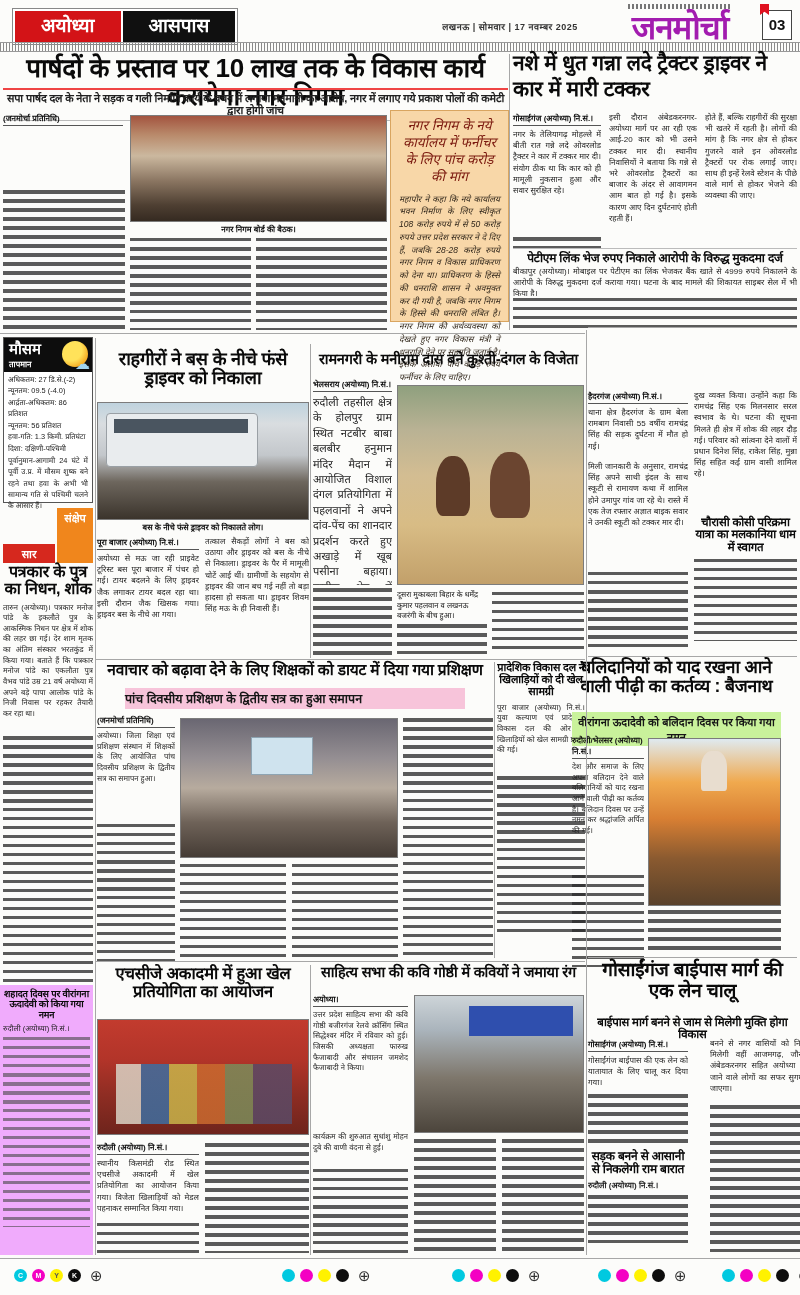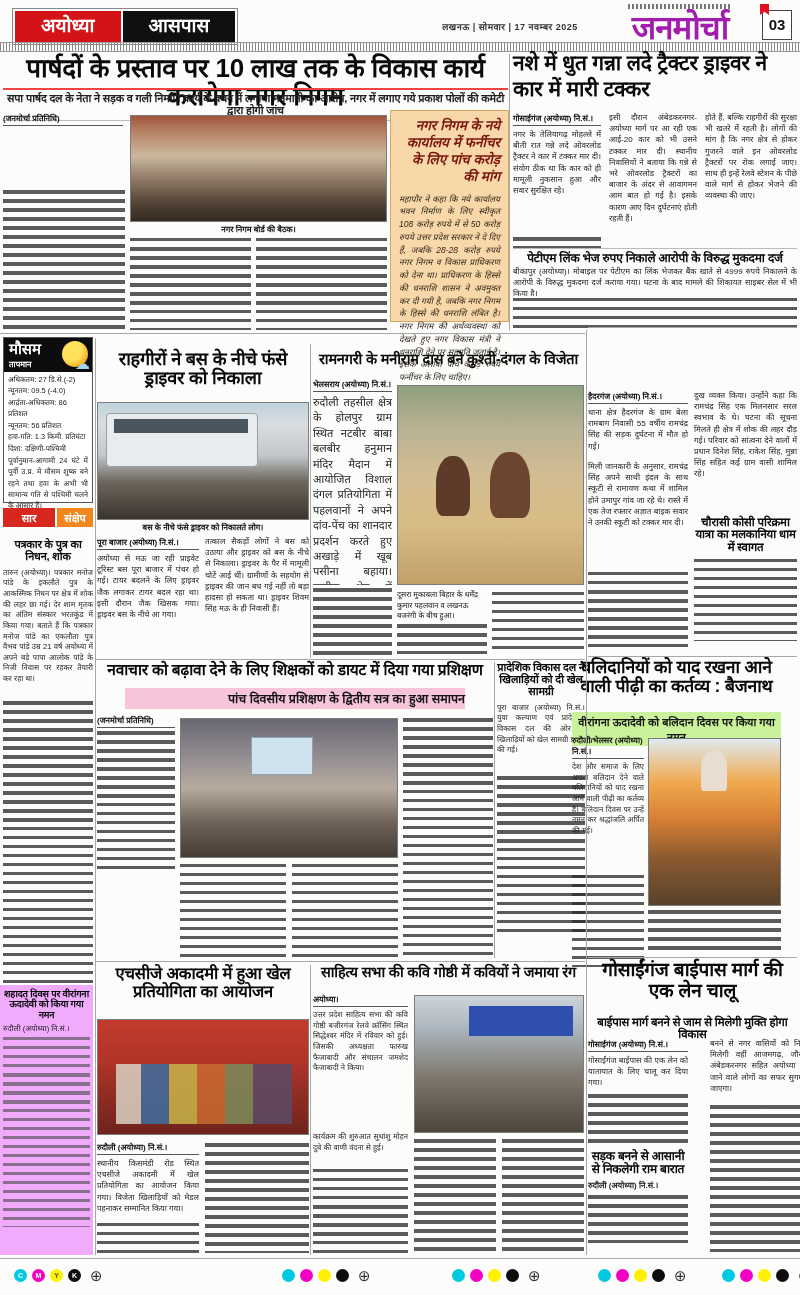--- a/index.html
+++ b/index.html
@@ -32,27 +32,27 @@
   .mast .logo{font-size:33px;font-weight:bold;color:#a21caf;line-height:1;letter-spacing:-1px;}
   .pagebox{position:absolute;left:762px;top:10px;width:28px;height:28px;border:1px solid #444;
            background:#fff;font-size:15px;font-weight:bold;text-align:center;line-height:28px;}
   .pagebox .flag{position:absolute;left:-3px;top:-7px;width:9px;height:11px;background:#e01120;
            clip-path:polygon(0 0,100% 0,100% 100%,50% 70%,0 100%);}
   .hatch{position:absolute;left:0;top:42px;width:800px;height:8px;border-top:1px solid #999;
          border-bottom:1px solid #999;
          background:repeating-linear-gradient(90deg,#8a8a8a 0 1px,transparent 1px 3px);}
   
   .orangebox{position:absolute;background:#f8d7a8;border:1px solid #d9a560;box-sizing:border-box;padding:7px 8px;}
-  .orangebox .bh{font-size:13.5px;font-weight:bold;color:#7a180e;text-align:right;line-height:1.25;font-style:italic;}
+  .orangebox .bh{font-size:13.5px;font-weight:normal;color:#7a180e;text-align:center;line-height:1.25;font-style:italic;}
   .orangebox .bb{font-size:8.5px;line-height:1.5;color:#30261a;font-style:italic;text-align:justify;margin-top:7px;}
-  .pinksub{background:#f7c4da;font-weight:bold;text-align:right;color:#161616;}
+  .pinksub{background:#f7c4da;font-weight:bold;text-align:left;color:#161616;}
   .greensub{background:#c9f29b;font-weight:bold;text-align:center;color:#161616;}
   .yellowbrief{background:#f0abfc;}
   .brieftabs{display:flex;}
-  .brieftabs .t1{background:#d6281e;color:#fff;font-weight:bold;font-size:11px;width:64px;text-align:center;padding:2px 0;}
+  .brieftabs .t1{background:#d6281e;color:#fff;font-weight:bold;font-size:11px;width:64px;text-align:center;padding:2px 0;margin-top:36px;}
   .brieftabs .t2{background:#f0861c;color:#fff;font-weight:bold;font-size:11px;width:44px;text-align:center;padding:2px 0;margin-left:2px;}
   .wbox{position:absolute;border:1px solid #555;box-sizing:border-box;background:#fff;}
   .whead{background:#0d0d0d;color:#fff;padding:3px 5px;position:relative;height:34px;box-sizing:border-box;}
   .whead .wt{font-size:15px;font-weight:bold;line-height:1;}
   .whead .ws{font-size:8px;font-weight:bold;margin-top:2px;}
   .sun{position:absolute;right:4px;top:3px;width:26px;height:26px;border-radius:50%;
        background:radial-gradient(circle at 35% 35%,#ffe25a 0 45%,#f6b32a 70%,#e8951d 100%);}
   .sun::after{content:"☁";position:absolute;right:-2px;bottom:-6px;font-size:15px;color:#9fd3ee;}
   .wrow{font-size:7.4px;line-height:1.55;color:#1a1a1a;padding:0 4px;}
   .wfc{font-size:7.4px;line-height:1.5;color:#1a1a1a;padding:1px 4px;text-align:justify;}
@@ -130,21 +130,21 @@
       <div class="wrow">दिशा: दक्षिणी-पश्चिमी</div>
       <div class="wfc">पूर्वानुमान-आगामी 24 घंटे में पूर्वी उ.प्र. में मौसम शुष्क बने रहने तथा हवा के अभी भी सामान्य गति से पश्चिमी चलने के आसार हैं।</div>
     </div>
   </div>
 
   <section class="abs" style="left:3px;top:508px;width:90px;height:747px">
     <div class="brieftabs">
       <div class="t1">सार</div>
       <div class="t2">संक्षेप</div>
     </div>
-    <div class="hl ctr" style="font-size:11px;margin-top:12px">पत्रकार के पुत्र का निधन, शोक</div>
+    <div class="hl ctr" style="font-size:16px;margin-top:0">पत्रकार के पुत्र का निधन, शोक</div>
     <div class="body-txt" style="font-size:7.6px;margin-top:5px;height:130px;overflow:hidden">तारुन (अयोध्या)। पत्रकार मनोज पांडे के इकलौते पुत्र के आकस्मिक निधन पर क्षेत्र में शोक की लहर छा गई। देर शाम मृतक का अंतिम संस्कार भरतकुंड में किया गया। बताते हैं कि पत्रकार मनोज पांडे का एकलौता पुत्र वैभव पांडे उम्र 21 वर्ष अयोध्या में अपने बड़े पापा आलोक पांडे के निजी निवास पर रहकर तैयारी कर रहा था।</div>
     <div class="flines" style="height:295px;margin-top:3px"></div>
     <div class="yellowbrief" style="position:absolute;left:-3px;top:477px;width:93px;height:270px;padding:4px 3px;box-sizing:border-box">
       <div class="hl ctr" style="font-size:9.5px">शहादत दिवस पर वीरांगना ऊदादेवी को किया गया नमन</div>
       <div class="body-txt" style="font-size:7.6px;margin-top:4px">रुदौली (अयोध्या) नि.सं.।</div>
       <div class="flines-lt" style="height:190px;margin-top:3px"></div>
     </div>
   </section>
 
   <section class="abs" style="left:97px;top:350px;width:212px;height:308px">
@@ -189,20 +189,21 @@
       <div class="hl ctr" style="font-size:11.5px;margin-top:6px">चौरासी कोसी परिक्रमा यात्रा का मलकानिया धाम में स्वागत</div>
       <div class="flines" style="height:82px;margin-top:6px"></div>
     </div>
   </section>
 
   <section class="abs" style="left:97px;top:662px;width:396px;height:296px">
     <div class="hl ctr abs" style="left:0;top:0;width:396px;font-size:15.5px">नवाचार को बढ़ावा देने के लिए शिक्षकों को डायट में दिया गया प्रशिक्षण</div>
     <div class="pinksub abs" style="left:28px;top:26px;width:340px;font-size:12.5px;padding:2px 0">पांच दिवसीय प्रशिक्षण के द्वितीय सत्र का हुआ समापन</div>
     <div class="abs" style="left:0;top:52px;width:78px">
       <div class="dateline">(जनमोर्चा प्रतिनिधि)</div>
+      <div class="body-txt" style="font-size:7.6px;height:90px;overflow:hidden">अयोध्या। जिला शिक्षा एवं प्रशिक्षण संस्थान में शिक्षकों के लिए आयोजित पांच दिवसीय प्रशिक्षण के द्वितीय सत्र का समापन हुआ।</div>
       <div class="flines" style="height:138px;margin-top:3px"></div>
     </div>
     <div class="photo" style="left:83px;top:56px;width:218px;height:140px;background:linear-gradient(180deg,#6a6772 0%,#948e92 28%,#b7ab9e 50%,#6e6258 75%,#453c35 100%)">
       <div style="position:absolute;left:70px;top:18px;width:60px;height:36px;background:#cfe3ee;border:1px solid #8ea4b2"></div>
     </div>
     <div class="abs flines" style="left:83px;top:202px;width:106px;height:94px"></div>
     <div class="abs flines" style="left:195px;top:202px;width:106px;height:94px"></div>
     <div class="abs flines" style="left:306px;top:56px;width:90px;height:240px"></div>
   </section>
 

